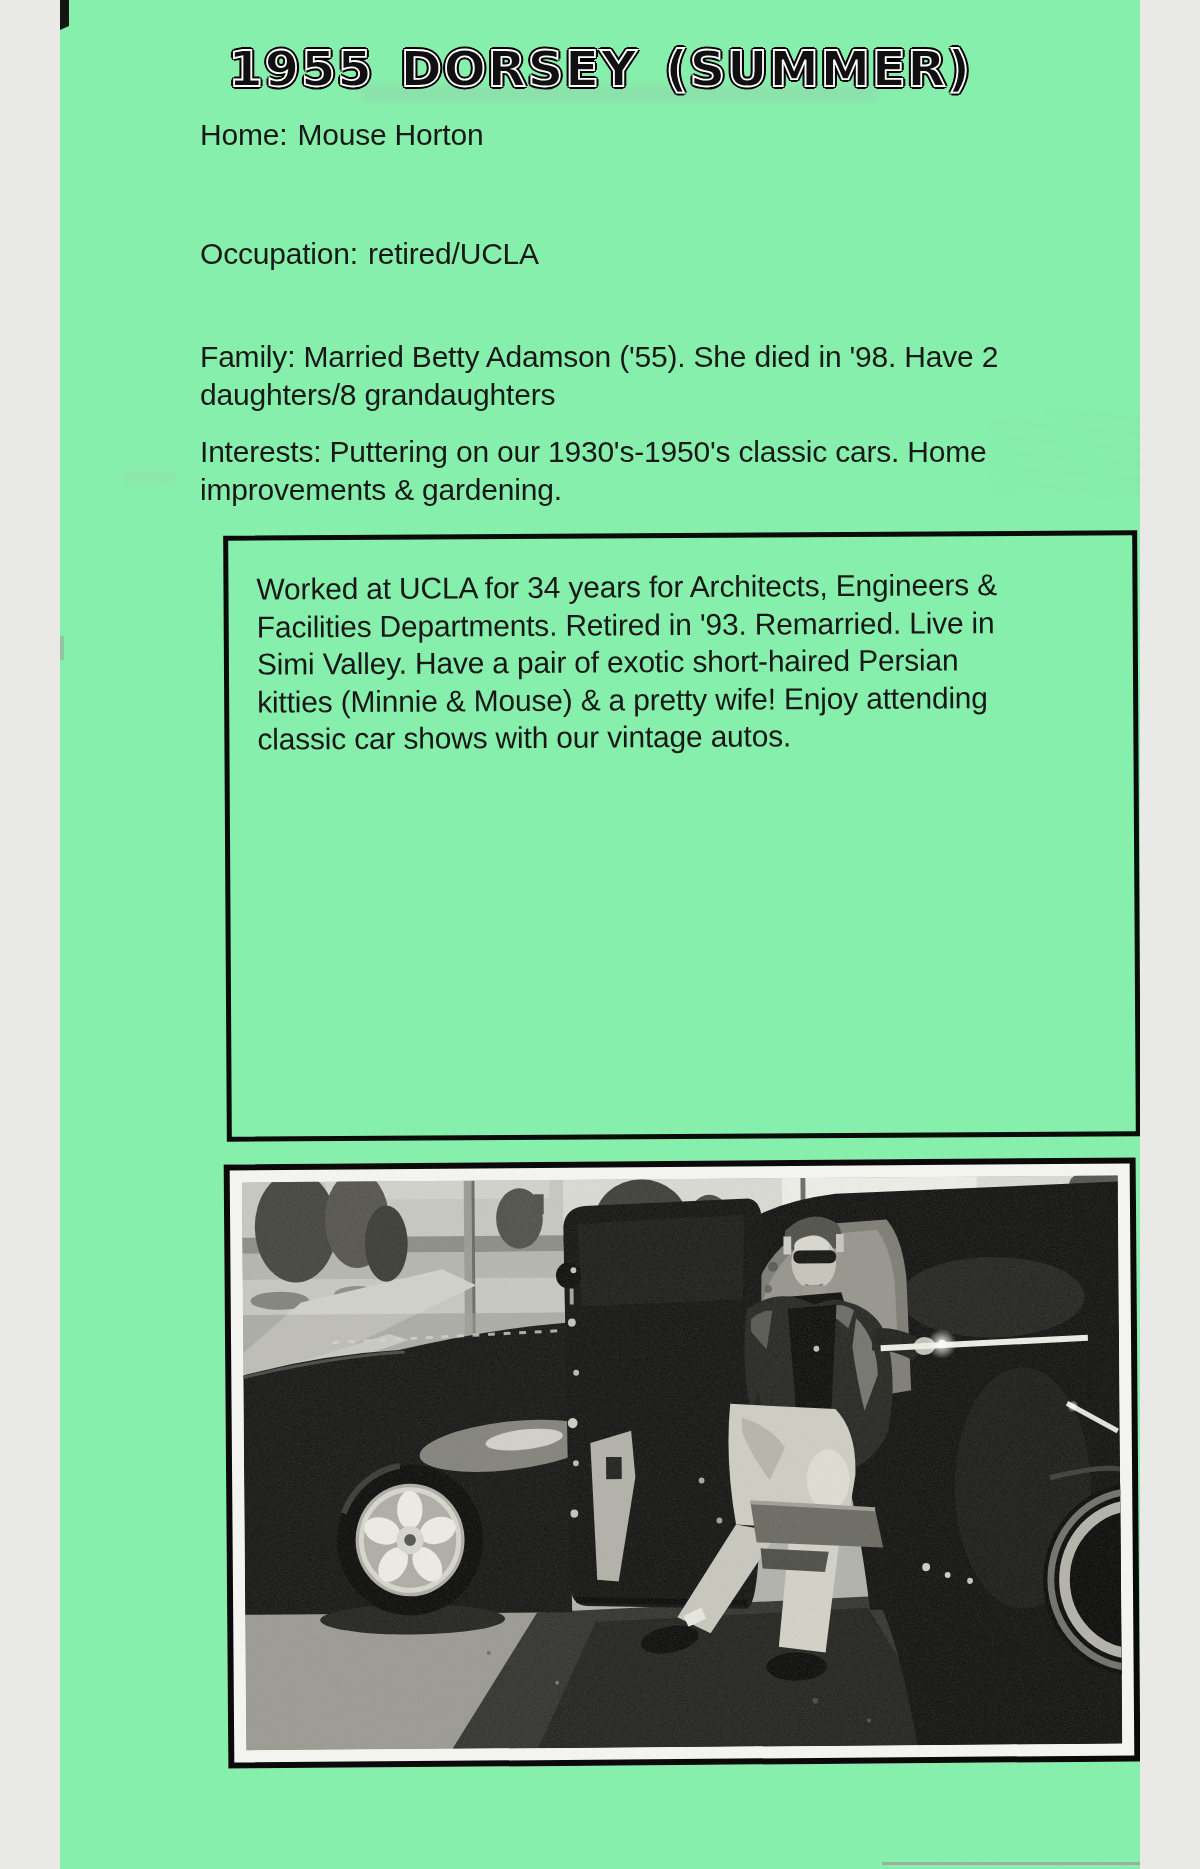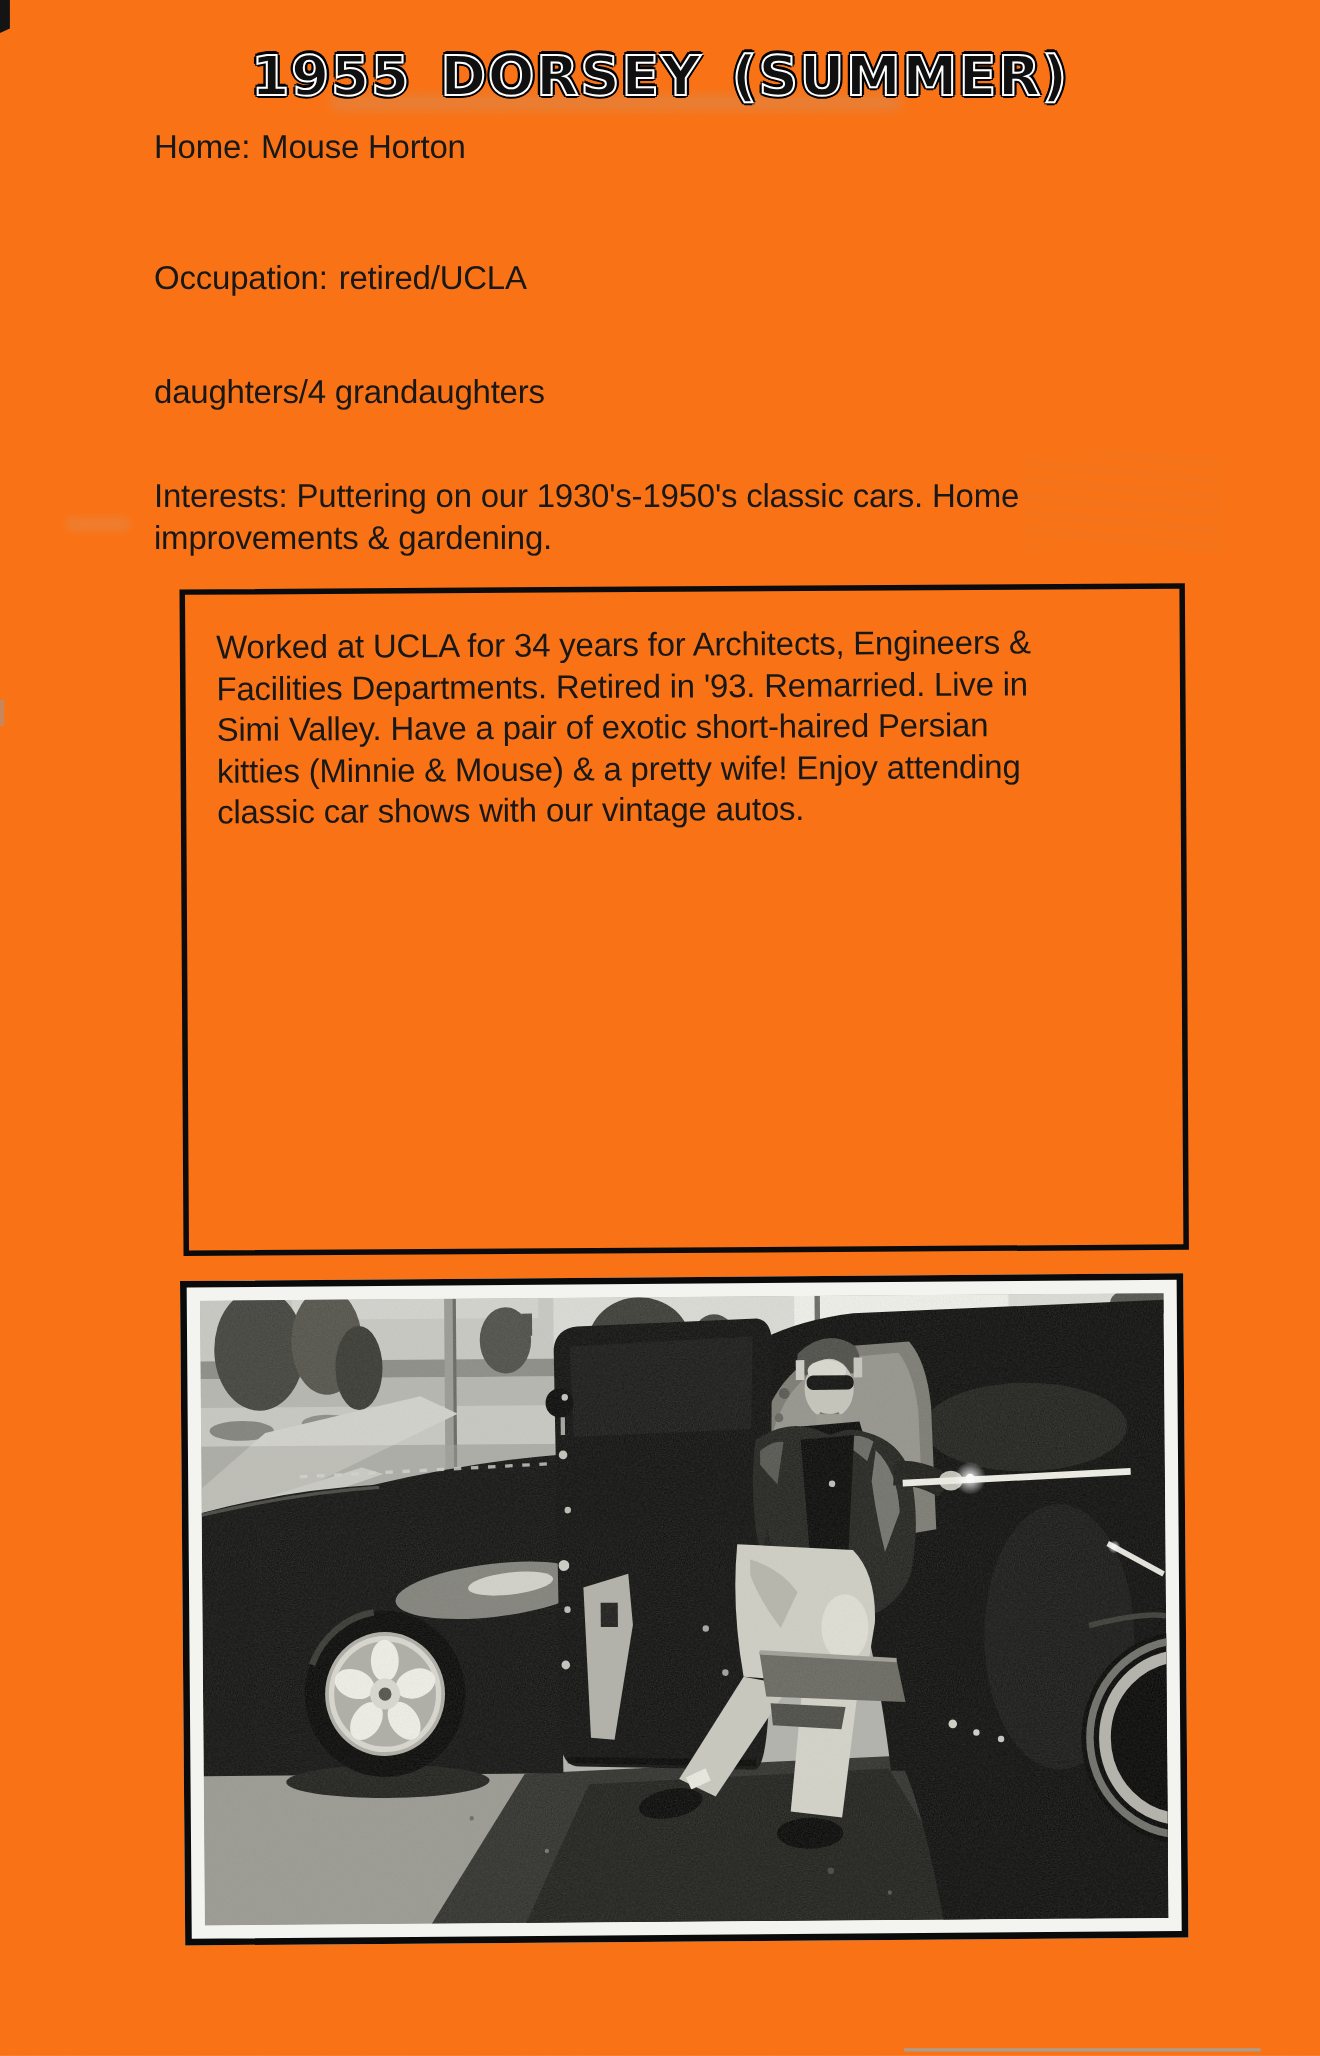--- a/index.html
+++ b/index.html
@@ -1,17 +1,17 @@
 <!DOCTYPE html>
 <html><head>
 <meta charset="utf-8">
 <title>1955 Dorsey (Summer) — scanned profile</title>
 <style>
   html,body{margin:0;padding:0;background:#e9e9e7;}
-  .page{position:relative;width:1200px;height:1869px;margin:0 auto;background:#f97316;
+  .page{position:relative;width:1080px;height:1869px;margin:0 auto;background:#86efac;
         font-family:"Liberation Sans",sans-serif;color:#171717;overflow:hidden;}
   
   .corner-mark{position:absolute;left:0;top:0;width:9px;height:30px;background:#141414;transform:skewY(-24deg);transform-origin:top left;}
   .edge-mark{position:absolute;left:0;top:636px;width:4px;height:24px;background:#9a9a9a;opacity:.5;}
   .ghost{position:absolute;pointer-events:none;}
   .g1{left:300px;top:86px;width:520px;height:15px;background:#a8a8a8;opacity:.20;filter:blur(4px);border-radius:8px;}
   .g2{left:930px;top:412px;width:180px;height:86px;opacity:.10;background:repeating-linear-gradient(5deg,#8a8a8a 0 3px,transparent 3px 15px);filter:blur(3px);}
   .g3{left:60px;top:470px;width:58px;height:13px;background:#b5b5b5;opacity:.15;filter:blur(3px);border-radius:6px;}
   .bottom-line{position:absolute;left:822px;top:1862px;width:324px;height:3px;background:#a2a29e;opacity:.85;filter:blur(.6px);}
   .paper-grain{position:absolute;left:0;top:0;width:1200px;height:1869px;pointer-events:none;opacity:.28;}
@@ -62,21 +62,22 @@
     <span>Mouse Horton</span>
   </div>
 
 
   <div class="fline f-occupation">
     <span>Occupation:</span>
     <span>retired/UCLA</span>
   </div>
 
   <div class="pblock p-family">
-    <div>daughters/4 grandaughters</div>
+    <div>Family: Married Betty Adamson ('55). She died in '98. Have 2</div>
+    <div>daughters/8 grandaughters</div>
   </div>
 
   <div class="pblock p-interests">
     <div>Interests: Puttering on our 1930's-1950's classic cars. Home</div>
     <div>improvements &amp; gardening.</div>
   </div>
 
   <div class="notes-box">
     <div class="notes-inner">
       <div>Worked at UCLA for 34 years for Architects, Engineers &amp;</div>

